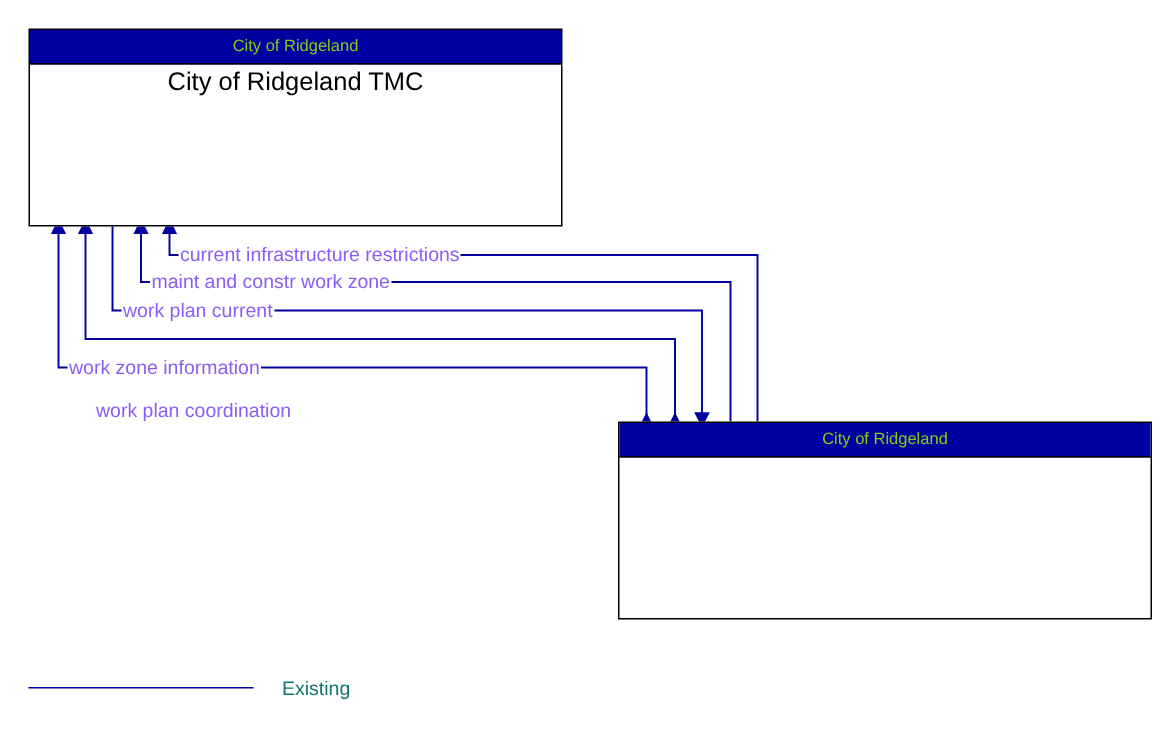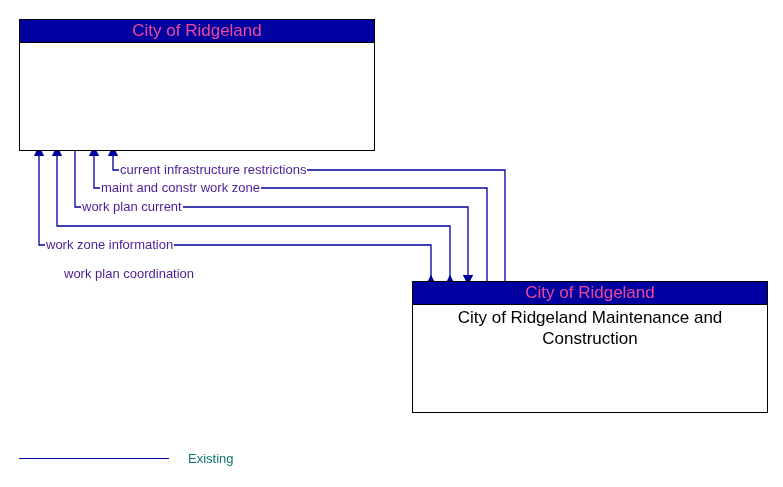--- a/index.html
+++ b/index.html
@@ -1,25 +1,25 @@
 <!DOCTYPE html>
 <html><head>
   <meta charset="utf-8">
   <style>
     html, body { margin: 0; padding: 0; background: #ffffff; }
     body { width: 783px; height: 487px; position: relative; overflow: hidden;
            font-family: "Liberation Sans", sans-serif; }
     .box { position: absolute; background: #ffffff; border: 1px solid #000000; box-sizing: border-box; }
-    .box-header { background: #0000a0; color: #ec4899; text-align: center;
-                  font-size: 17px; line-height: 22px; height: 23px;
+    .box-header { background: #0000a0; color: #84cc16; text-align: center;
+                  font-size: 11px; line-height: 22px; height: 23px;
                   border-bottom: 1px solid #000000; box-sizing: border-box; }
     .box-title { color: #000000; text-align: center; font-size: 17px; line-height: 21px;
                  padding: 1px 6px 0 6px; }
     svg.flows { position: absolute; left: 0; top: 0; }
-    .flow-label { position: absolute; font-size: 13px; line-height: 15px; color: #4c1d95;
+    .flow-label { position: absolute; font-size: 13px; line-height: 15px; color: #8b5cf6;
                   background: #ffffff; white-space: nowrap; padding: 0 1px; }
     .legend-line { position: absolute; left: 19px; top: 458px; width: 150px; height: 0;
                    border-top: 1px solid #0000a0; }
     .legend-label { position: absolute; left: 188px; top: 451px; font-size: 13px;
                     color: #0f766e; }
   </style>
 </head>
 <body>
 
 <svg class="flows" width="783" height="487">
@@ -43,21 +43,21 @@
 </svg>
 
 <span class="flow-label" style="left:119px; top:162px;">current infrastructure restrictions</span>
 <span class="flow-label" style="left:100px; top:180px;">maint and constr work zone</span>
 <span class="flow-label" style="left:81px; top:199px;">work plan current</span>
 <span class="flow-label" style="left:63px; top:218px;margin-top:48px;">work plan coordination</span>
 <span class="flow-label" style="left:45px; top:237px;">work zone information</span>
 
 <div class="box" style="left:19px; top:19px; width:356px; height:132px;">
   <div class="box-header">City of Ridgeland</div>
+  <div class="box-title">City of Ridgeland TMC</div>
 </div>
 
 <div class="box" style="left:412px; top:281px; width:356px; height:132px;">
   <div class="box-header">City of Ridgeland</div>
-  <div class="box-title" style="padding: 2px 20px 0 20px;">City of Ridgeland Maintenance and Construction</div>
 </div>
 
 <div class="legend-line"></div>
 <span class="legend-label">Existing</span>
 
 </body></html>

